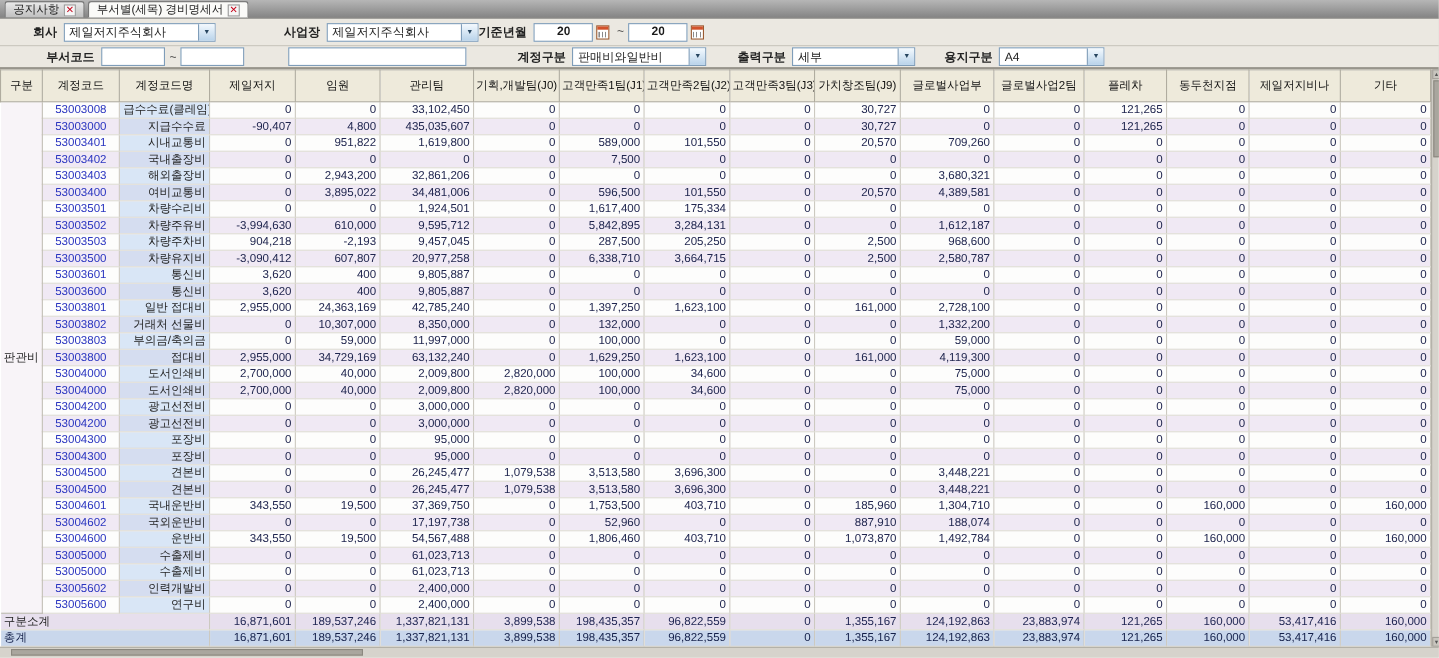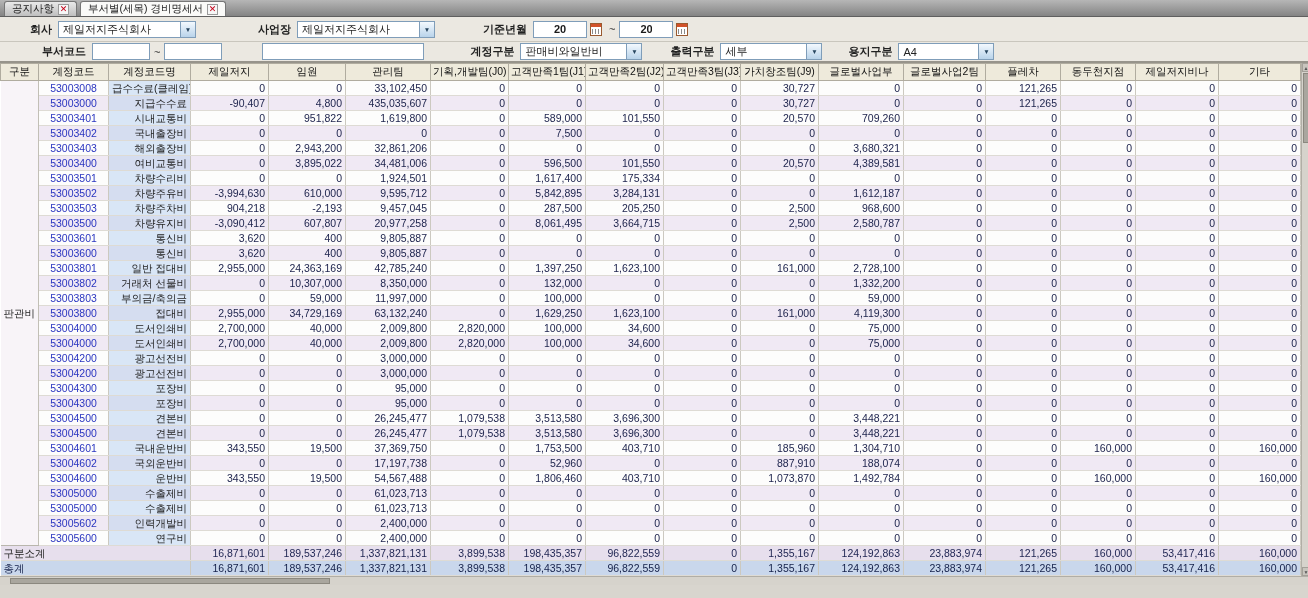--- a/index.html
+++ b/index.html
@@ -52,21 +52,21 @@
   .tilde { margin:0 4px; color:#333; }
   .cal { width:12px; height:13px; margin:0 3px; position:relative; background:#fff; border:1px solid #9a5a30; display:inline-block; }
   .cal::before { content:""; position:absolute; top:0; left:0; right:0; height:3px; background:#d2522a; }
   .cal::after  { content:""; position:absolute; left:1px; right:1px; top:5px; height:5px;
                  background:repeating-linear-gradient(to right,#8a8a8a 0 1px,transparent 1px 3px); }
   
   .grid-wrap { display:flex; background:#fff; }
   table { border-collapse:collapse; table-layout:fixed; width:1299px; font-size:10.5px; }
   th {
     background:#eeeadb; border:1px solid #b0ac9f; font-weight:normal; color:#111;
-    height:17px; padding:0 2px; white-space:nowrap; overflow:hidden; text-align:center;
+    height:29px; padding:0 2px; white-space:nowrap; overflow:hidden; text-align:center;
   }
   td {
     border-right:1px solid #ccc9c0; border-bottom:1px solid #dedbd4;
     height:14px; line-height:14px; padding:0 3px; white-space:nowrap; overflow:hidden;
     background:#fdfdfc;
   }
   td.num  { text-align:right; color:#20264f; }
   td.code { text-align:center; color:#2a35c0; }
   td.name { text-align:right; background:#d9e6f6; color:#222; }
   tr.stripe td.num, tr.stripe td.code { background:#f0e9f4; }
@@ -110,40 +110,40 @@
       <span class="flabel" style="margin-left:30px">회사</span>
       <div class="sel" style="width:138px">
         <span class="sel-val">제일저지주식회사</span>
         <span class="sel-arrow">▼</span>
       </div>
       <span class="flabel" style="margin-left:62px">사업장</span>
       <div class="sel" style="width:138px">
         <span class="sel-val">제일저지주식회사</span>
         <span class="sel-arrow">▼</span>
       </div>
-      <span class="flabel" style="margin-left:48px">기준년월</span>
+      <span class="flabel" style="">기준년월</span>
       <input class="ti date-input" value="2022-01" style="">
       <span class="cal"></span>
       <span class="tilde">~</span>
       <input class="ti date-input" value="2022-12" style="">
       <span class="cal"></span>
     </div>
     <div class="frow frow2">
       <span class="flabel" style="margin-left:42px">부서코드</span>
       <input class="ti" style="width: 58px;" value="">
       <span class="tilde">~</span>
       <input class="ti" style="width: 58px;" value="">
       <input class="ti" style="width: 162px; margin-left: 40px;" value="">
       <span class="flabel" style="margin-left:46px">계정구분</span>
       <div class="sel" style="width:122px">
         <span class="sel-val">판매비와일반비</span>
         <span class="sel-arrow">▼</span>
       </div>
       <span class="flabel" style="margin-left:28px">출력구분</span>
-      <div class="sel" style="width:102px">
+      <div class="sel" style="width:112px">
         <span class="sel-val">세부</span>
         <span class="sel-arrow">▼</span>
       </div>
       <span class="flabel" style="margin-left:26px">용지구분</span>
       <div class="sel" style="width:96px">
         <span class="sel-val">A4</span>
         <span class="sel-arrow">▼</span>
       </div>
     </div>
   </div>
@@ -354,21 +354,21 @@
             <td class="num">0</td>
             <td class="num">0</td>
           </tr>
           <tr class="stripe">
             <td class="code">53003500</td>
             <td class="name">차량유지비</td>
             <td class="num">-3,090,412</td>
             <td class="num">607,807</td>
             <td class="num">20,977,258</td>
             <td class="num">0</td>
-            <td class="num">8,061,495</td>
+            <td class="num">6,338,710</td>
             <td class="num">3,664,715</td>
             <td class="num">0</td>
             <td class="num">2,500</td>
             <td class="num">2,580,787</td>
             <td class="num">0</td>
             <td class="num">0</td>
             <td class="num">0</td>
             <td class="num">0</td>
             <td class="num">0</td>
           </tr>

